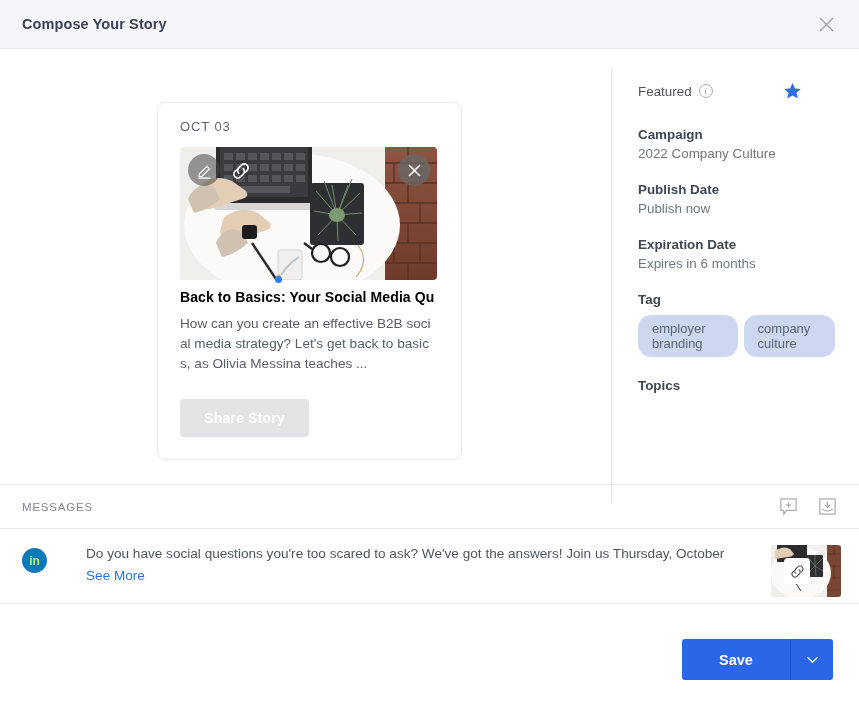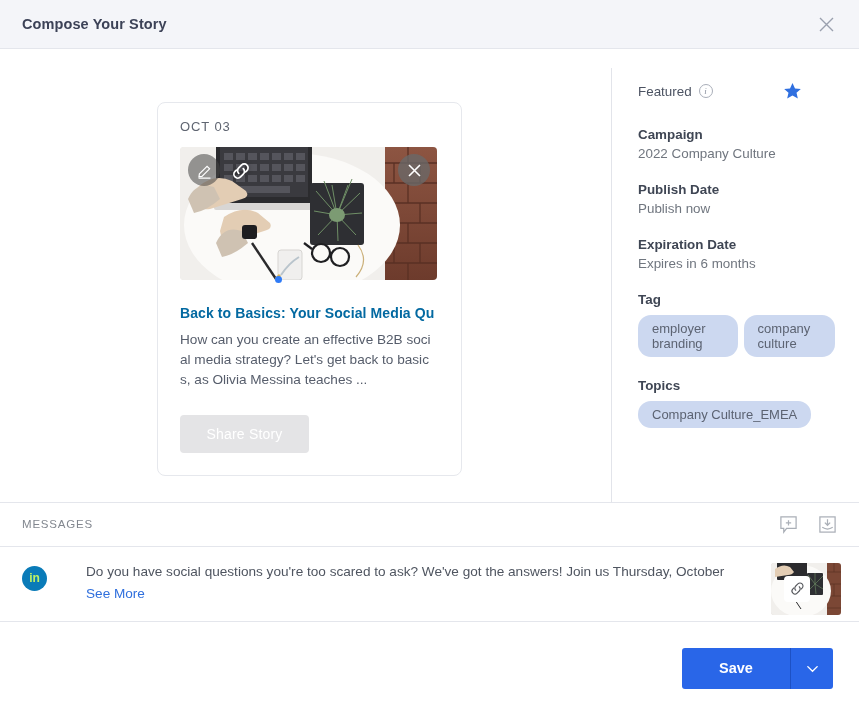--- a/index.html
+++ b/index.html
@@ -100,24 +100,24 @@
   .overlay-close { right: 7px; top: 7px; background: rgba(105,105,105,0.78); }
   .overlay-link {
     position: absolute;
     left: 50px; top: 13px;
     width: 22px; height: 22px;
     display: flex; align-items: center; justify-content: center;
     cursor: pointer;
     filter: drop-shadow(0 0 2px rgba(0,0,0,.35));
   }
   .card-title {
-    margin-top: 25px;
+    margin-top: 9px;
     font-size: 14px;
     font-weight: bold;
-    color: #0369a1;
+    color: #000000;
     letter-spacing: .1px;
     white-space: nowrap;
     overflow: hidden;
   }
   .status-dot {
     position: absolute;
     left: 275px; top: 227px;
     width: 7px; height: 7px;
     border-radius: 50%;
     background: #2f7bf6;
@@ -131,21 +131,21 @@
     word-break: break-all;
   }
   .share-btn {
     margin-top: 25px;
     width: 129px; height: 38px;
     background: #e4e4e6;
     color: #ffffff;
     border: none;
     border-radius: 4px;
     font-size: 14px;
-    font-weight: normal;
+    font-weight: bold;
     font-family: "Liberation Sans", sans-serif;
     cursor: pointer;
     letter-spacing: .2px;
   }
 
   
   .meta-featured {
     display: flex; align-items: center;
     margin-bottom: 26px;
   }
@@ -470,23 +470,20 @@
       <div class="meta-group">
         <div class="meta-key">Tag</div>
         <div class="pill-row">
           <span class="pill">employer branding</span>
           <span class="pill">company culture</span>
         </div>
       </div>
 
       <div class="meta-group">
         <div class="meta-key">Topics</div>
-        <div class="pill-row">
-          <span class="pill">Company Culture_EMEA</span>
-        </div>
       </div>
 
     </div>
   </div>
 
   <div class="messages-head">
     <span class="messages-title">MESSAGES</span>
     <div class="msg-actions">
       <span class="msg-action">
         <svg width="19" height="19" viewBox="0 0 20 20">

